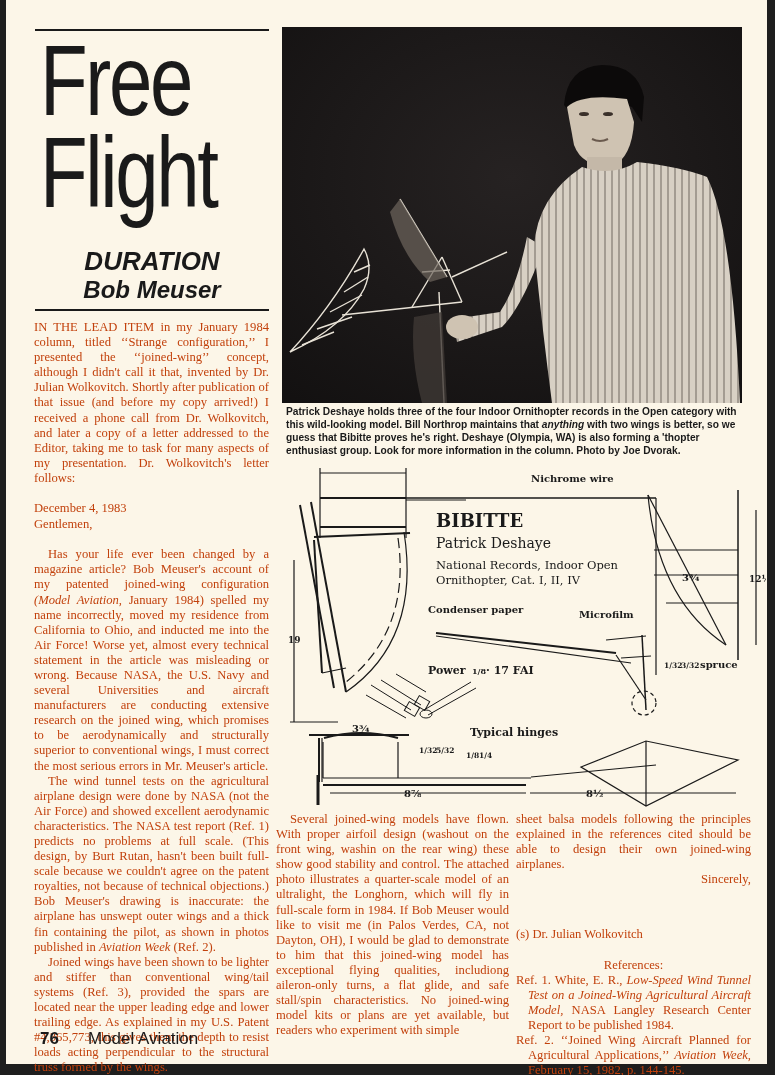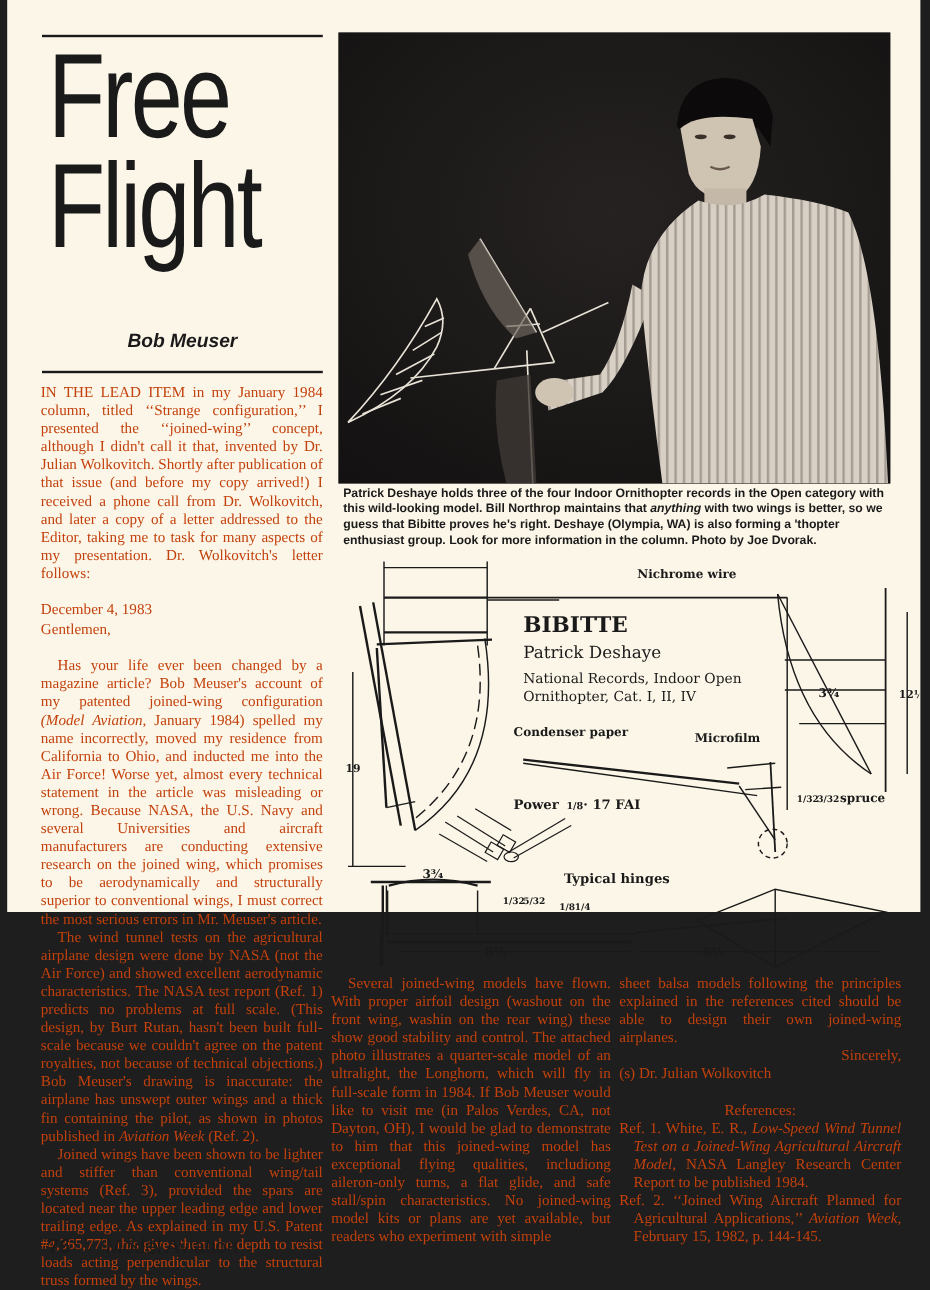--- a/index.html
+++ b/index.html
@@ -1,17 +1,17 @@
 <!DOCTYPE html>
 <html><head>
 <meta charset="utf-8">
 <style>
   html, body { margin:0; padding:0; }
   body { width:775px; height:1075px; background:#1e1e1e; position:relative; overflow:hidden; }
-  .page { position:absolute; left:6px; top:0; width:761px; height:760px; background:#fcf6e8; }
+  .page { position:absolute; left:6px; top:0; width:761px; height:1064px; background:#fcf6e8; }
   .rule { position:absolute; background:#1a1a1a; }
   .title { position:absolute; left:34px; top:34px; width:235px; font-family:"Liberation Sans", sans-serif; font-weight:400; color:#1a1a1a; letter-spacing:-3px; transform:scaleX(0.78); transform-origin:left top; }
   .title .l1, .title .l2 { display:block; font-size:100px; line-height:92px; }
   .sub { position:absolute; left:26px; width:240px; text-align:center; font-family:"Liberation Sans", sans-serif; font-weight:700; font-style:italic; color:#1a1a1a; }
   .body-text { font-family:"Liberation Serif", serif; font-size:12.6px; line-height:15.1px; color:#c2410c; text-align:justify; }
   .col { position:absolute; }
   .col p { margin:0; }
   .indent { text-indent:14px; }
   .photo { position:absolute; left:276px; top:27px; width:460px; height:376px; background:#141414; overflow:hidden; }
   .caption { position:absolute; left:280px; top:405px; width:462px; font-family:"Liberation Sans", sans-serif; font-weight:700; font-size:10.2px; line-height:13px; color:#1a1a1a; }
@@ -25,21 +25,22 @@
 </head>
 <body>
 
 <div class="page">
 
   <div class="rule" style="left:29px; top:29px; width:234px; height:2px;"></div>
   <div class="title">
     <span class="l1">Free</span>
     <span class="l2">Flight</span>
   </div>
-  <div class="sub" style="top:276px; font-size:16px;">Bob Meuser</div>
+  <div class="sub" style="top:246px; font-size:26px;">DURATION</div>
+  <div class="sub" style="top:276px; font-size:24px;">Bob Meuser</div>
   <div class="rule" style="left:29px; top:309px; width:234px; height:2px;"></div>
 
   <div class="col body-text" style="left:28px; top:320px; width:235px;">
     <p>IN THE LEAD ITEM in my January 1984 column, titled ‘‘Strange configuration,’’ I presented the ‘‘joined-wing’’ concept, although I didn't call it that, invented by Dr. Julian Wolkovitch. Shortly after publication of that issue (and before my copy arrived!) I received a phone call from Dr. Wolkovitch, and later a copy of a letter addressed to the Editor, taking me to task for many aspects of my presentation. Dr. Wolkovitch's letter follows:</p>
     <p style="margin-top:15px;">December 4, 1983</p>
     <p style="margin-top:1px;">Gentlemen,</p>
     <p class="indent" style="margin-top:15px;"><span>Has your life ever been changed by a magazine article? Bob Meuser's account of my patented joined-wing configuration </span><span class="it">(Model Aviation,</span><span> January 1984) spelled my name incorrectly, moved my residence from California to Ohio, and inducted me into the Air Force! Worse yet, almost every technical statement in the article was misleading or wrong. Because NASA, the U.S. Navy and several Universities and aircraft manufacturers are conducting extensive research on the joined wing, which promises to be aerodynamically and structurally superior to conventional wings, I must correct the most serious errors in Mr. Meuser's article.</span></p>
     <p class="indent"><span>The wind tunnel tests on the agricultural airplane design were done by NASA (not the Air Force) and showed excellent aerodynamic characteristics. The NASA test report (Ref. 1) predicts no problems at full scale. (This design, by Burt Rutan, hasn't been built full-scale because we couldn't agree on the patent royalties, not because of technical objections.) Bob Meuser's drawing is inaccurate: the airplane has unswept outer wings and a thick fin containing the pilot, as shown in photos published in </span><span class="it">Aviation Week</span><span> (Ref. 2).</span></p>
     <p class="indent">Joined wings have been shown to be lighter and stiffer than conventional wing/tail systems (Ref. 3), provided the spars are located near the upper leading edge and lower trailing edge. As explained in my U.S. Patent #4,365,773, this gives them the depth to resist loads acting perpendicular to the structural truss formed by the wings.</p>
   </div>
@@ -192,21 +193,21 @@
     </svg>
   </div>
 
   <div class="col body-text" style="left:270px; top:812px; width:233px;">
     <p class="indent">Several joined-wing models have flown. With proper airfoil design (washout on the front wing, washin on the rear wing) these show good stability and control. The attached photo illustrates a quarter-scale model of an ultralight, the Longhorn, which will fly in full-scale form in 1984. If Bob Meuser would like to visit me (in Palos Verdes, CA, not Dayton, OH), I would be glad to demonstrate to him that this joined-wing model has exceptional flying qualities, includiong aileron-only turns, a flat glide, and safe stall/spin characteristics. No joined-wing model kits or plans are yet available, but readers who experiment with simple</p>
   </div>
 
   <div class="col body-text" style="left:510px; top:812px; width:235px;">
     <p>sheet balsa models following the principles explained in the references cited should be able to design their own joined-wing airplanes.</p>
     <p style="text-align:right;">Sincerely,</p>
-    <p style="text-align:left;">(s) Dr. Julian Wolkovitch</p>
+    <p style="text-align:left;margin-top:40px;">(s) Dr. Julian Wolkovitch</p>
     <p style="margin-top:15px; text-align:center;">References:</p>
     <p class="ref"><span>Ref. 1. White, E. R., </span><span class="it">Low-Speed Wind Tunnel Test on a Joined-Wing Agricultural Aircraft Model,</span><span> NASA Langley Research Center Report to be published 1984.</span></p>
     <p class="ref"><span>Ref. 2. ‘‘Joined Wing Aircraft Planned for Agricultural Applications,’’ </span><span class="it">Aviation Week,</span><span> February 15, 1982, p. 144-145.</span></p>
   </div>
 
   <div class="footer-num">76</div>
   <div class="footer-mag">Model Aviation</div>
 </div>
 
 </body></html>

